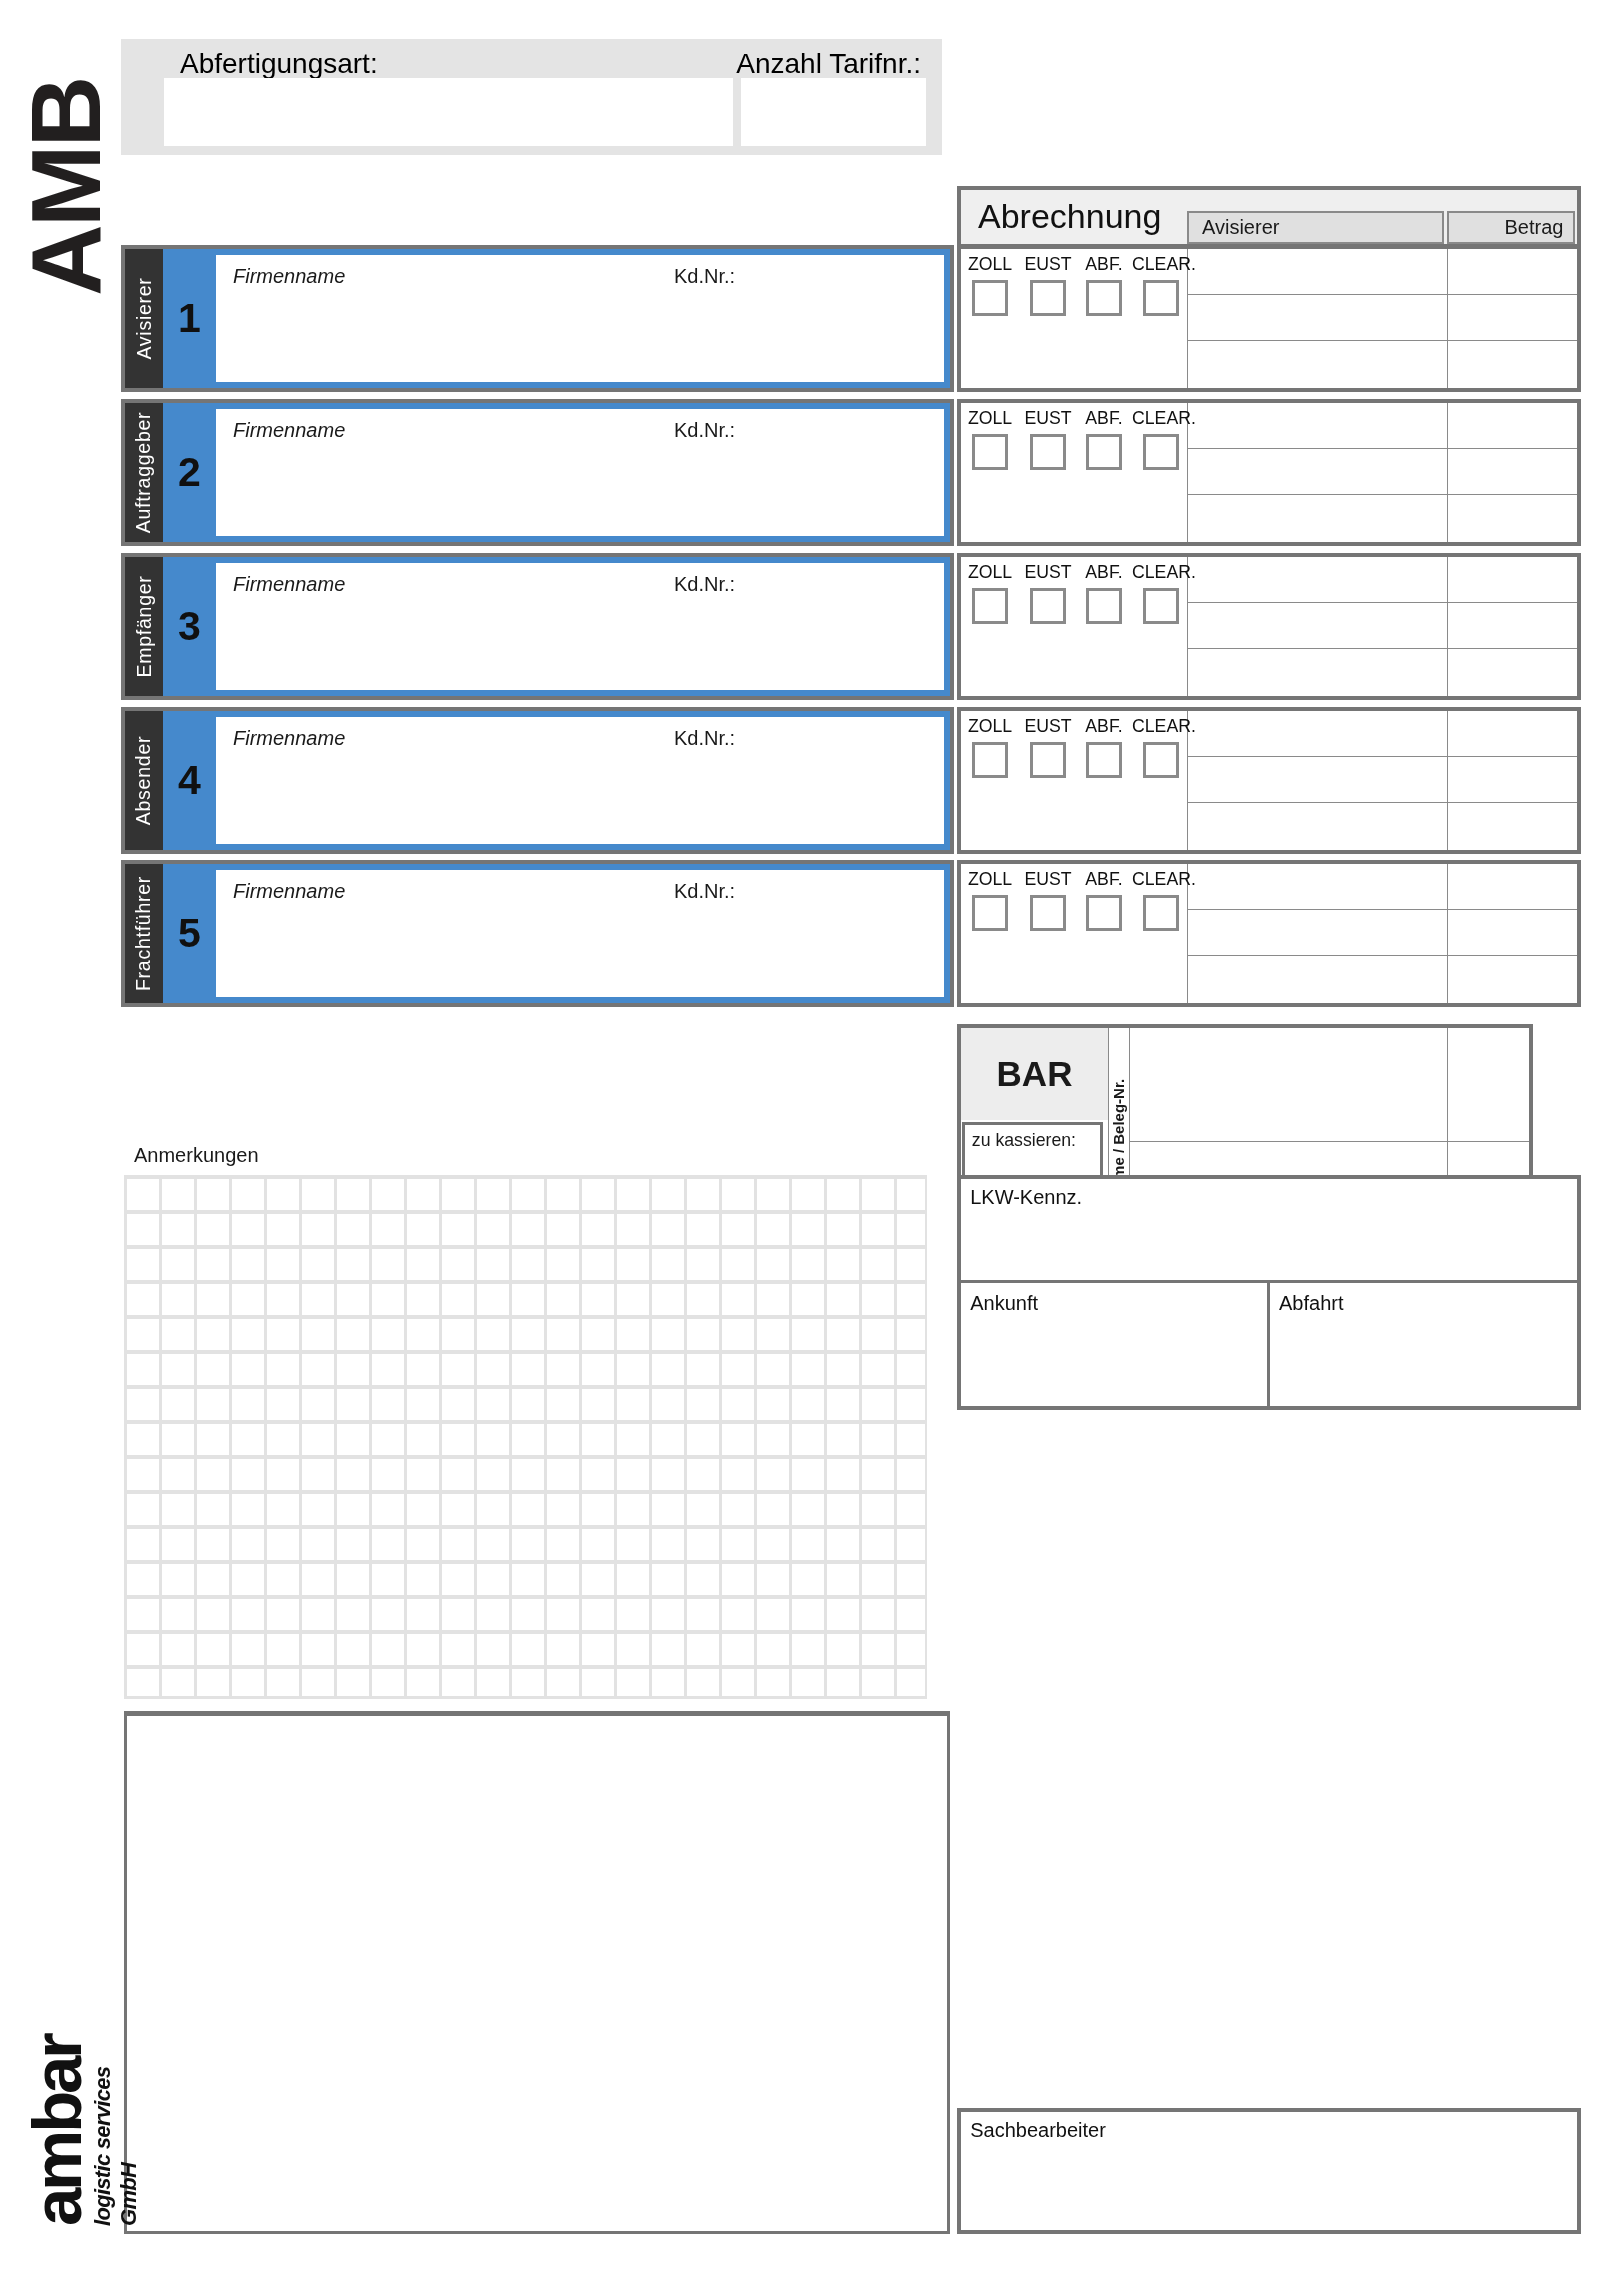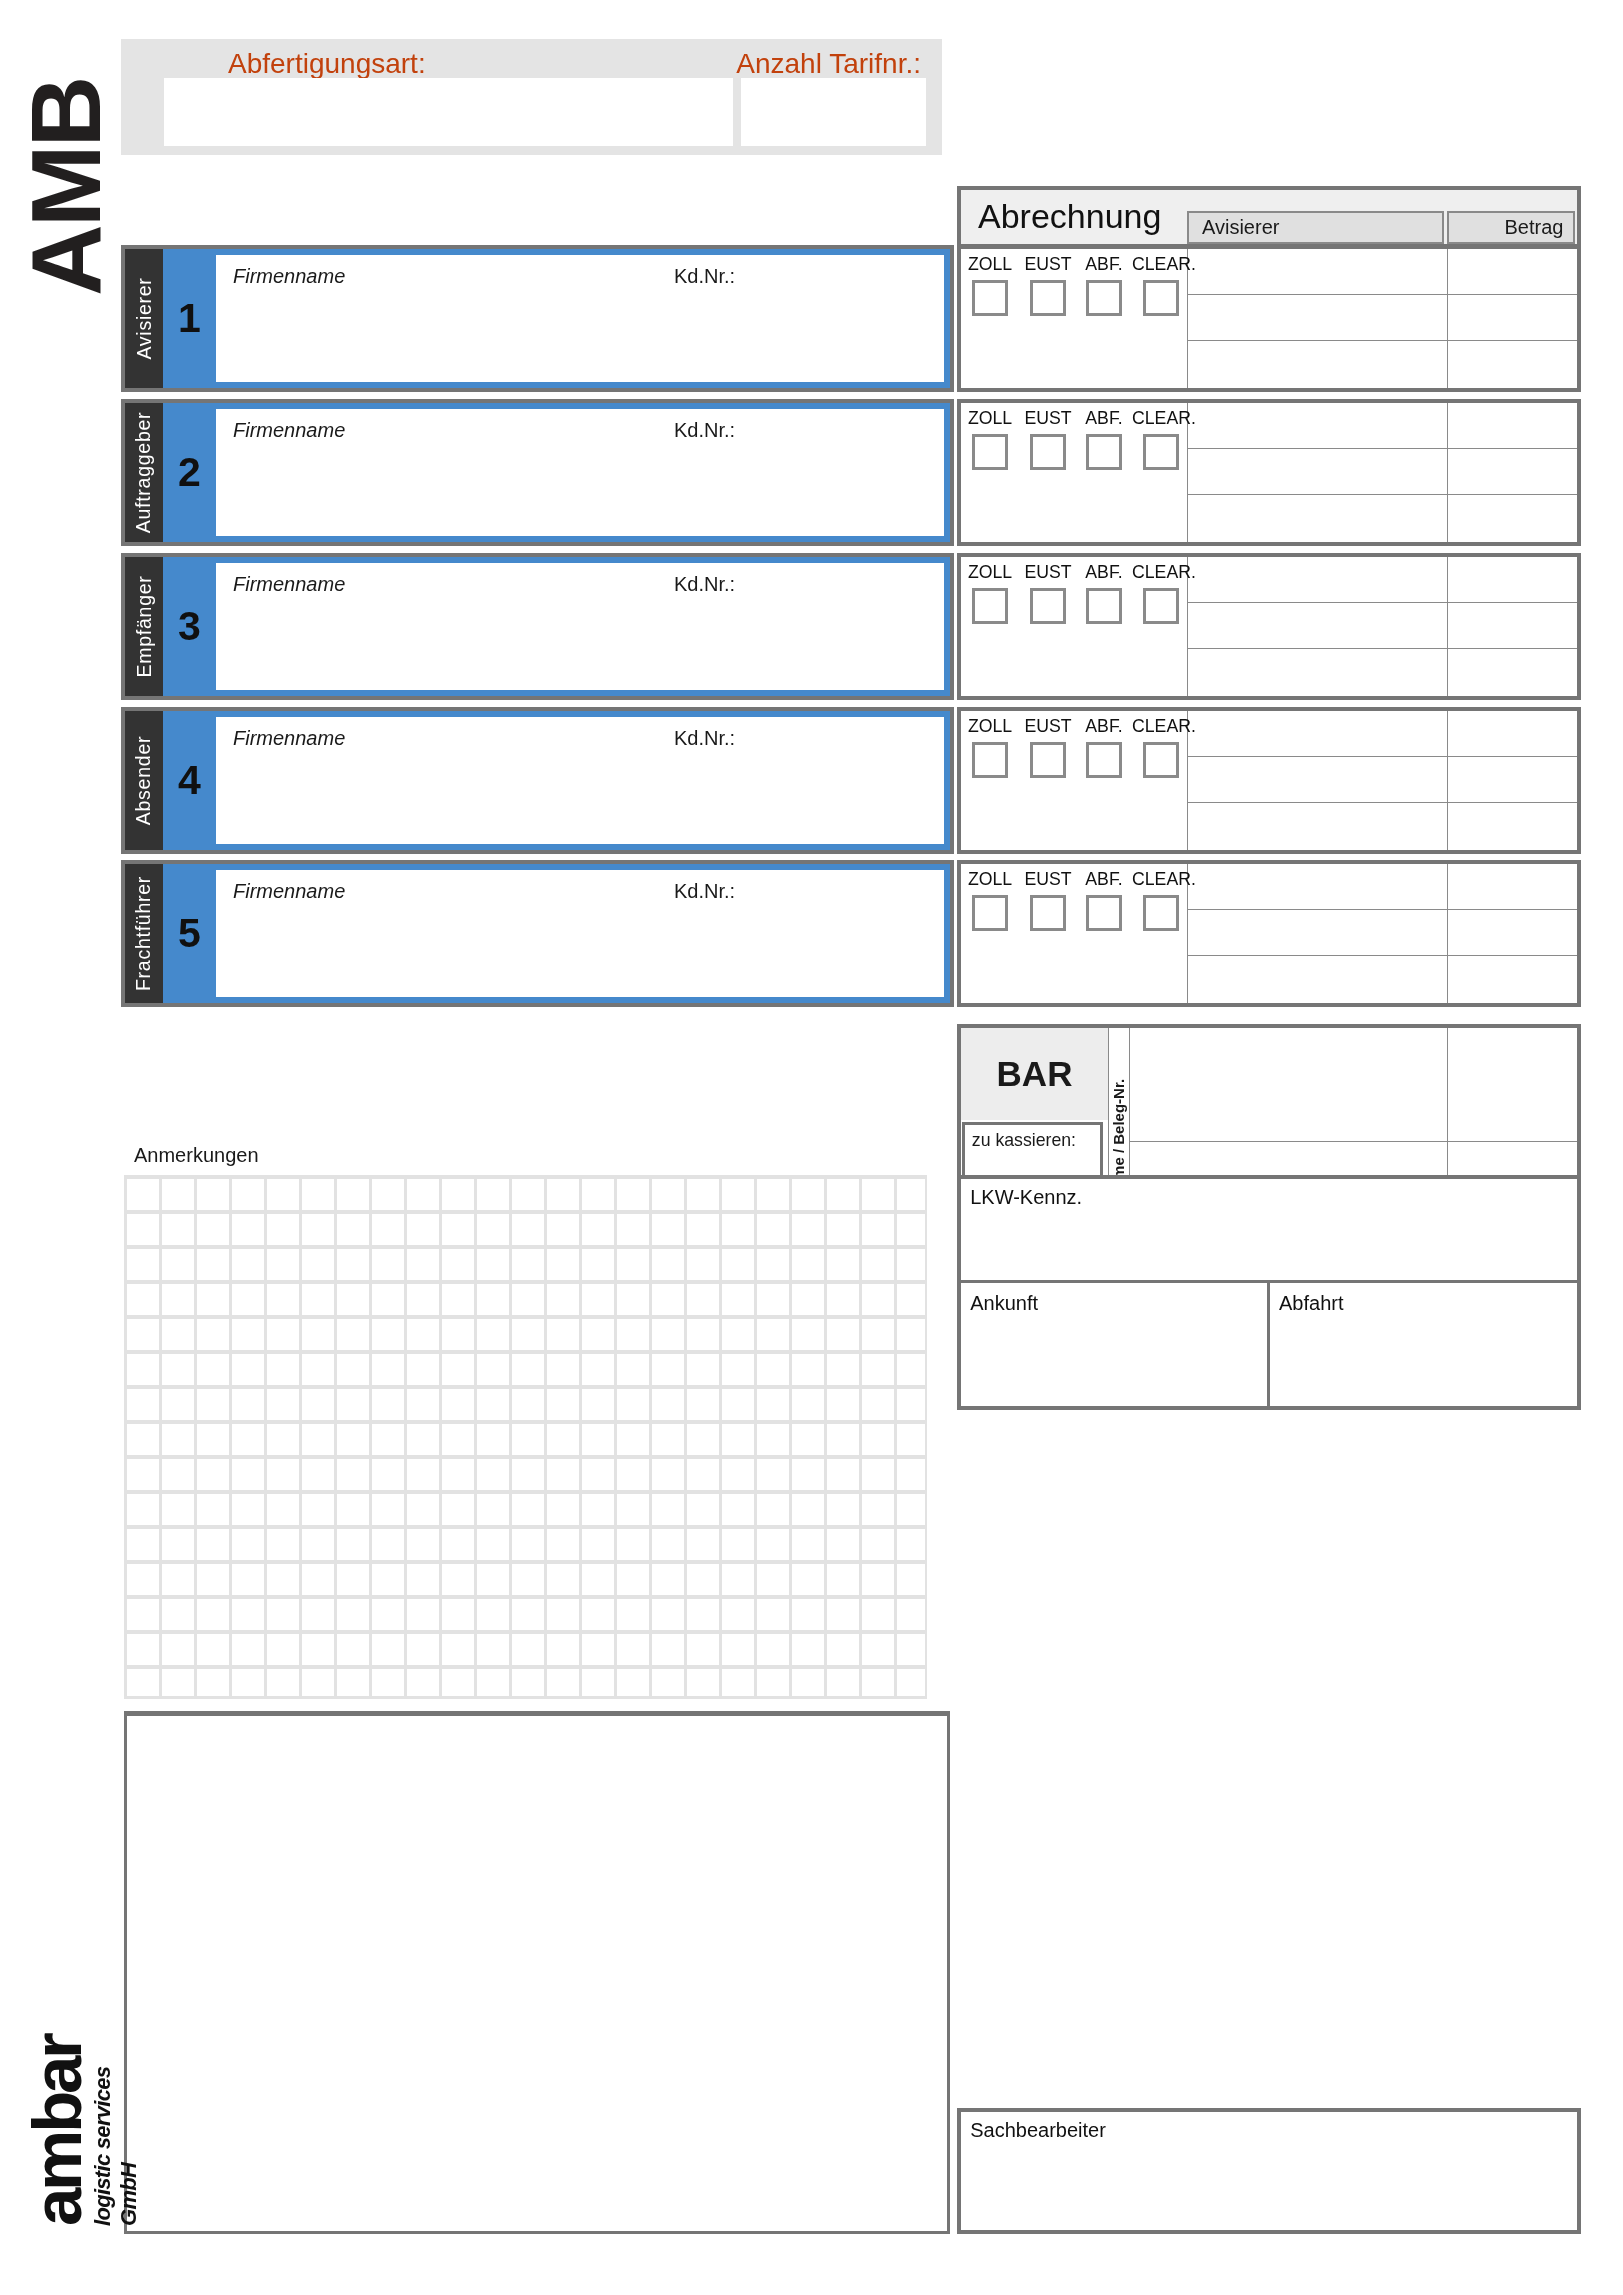--- a/index.html
+++ b/index.html
@@ -7,21 +7,21 @@
         font-family:"Liberation Sans","DejaVu Sans",sans-serif;color:#1a1a1a;overflow:hidden;}
   .abs{position:absolute;}
 
   
   .amb-logo{position:absolute;left:19.6px;top:296px;width:263px;height:97px;
             transform:rotate(-90deg);transform-origin:top left;
             font-size:99px;font-weight:bold;letter-spacing:-2.6px;line-height:92px;color:#221f1f;}
 
   
   .top-gray{left:121px;top:39px;width:821px;height:116px;background:#e4e4e4;}
-  .top-gray .lbl{position:absolute;top:9.2px;font-size:28px;color:#c2410c;margin-left:48px;}
+  .top-gray .lbl{position:absolute;top:9.2px;font-size:28px;color:#000000;}
   .inp{position:absolute;background:#ffffff;}
 
   .filiale-box{left:957px;top:41px;width:624px;height:113px;border:4.6px solid #757575;background:#fff;box-sizing:border-box;}
   .filiale-div{position:absolute;left:148px;top:0;bottom:0;width:3.3px;background:#757575;}
   .cell-lbl{position:absolute;font-size:20px;color:#111;}
 
   
   .party{left:121px;width:833px;height:147px;border:4.6px solid #757575;background:#4589cc;box-sizing:border-box;}
   .role-strip{position:absolute;left:0;top:0;bottom:0;width:38px;background:#333333;
               display:flex;align-items:center;justify-content:center;}
@@ -41,21 +41,21 @@
   .hd-betrag{left:486px;width:128px;justify-content:center;}
 
   .section{left:957px;width:624px;height:147px;border:4.6px solid #757575;background:#fff;box-sizing:border-box;}
   .vthin{position:absolute;top:0;bottom:0;width:1.3px;background:#8a8a8a;}
   .hthin{position:absolute;height:1.3px;background:#8a8a8a;}
   .cbcol{position:absolute;top:5.2px;width:58px;text-align:center;}
   .cbcol .cl{font-size:17.7px;color:#111;}
   .cbbox{width:30px;height:30px;border:3.9px solid #8a8a8a;background:#fff;margin:5.2px auto 0 auto;}
 
   
-  .bar-sec{left:957px;top:1024px;width:624px;height:229px;border:4.6px solid #757575;background:#fff;box-sizing:border-box;}
+  .bar-sec{left:957px;top:1024px;width:576px;height:229px;border:4.6px solid #757575;background:#fff;box-sizing:border-box;}
   .bar-head{position:absolute;left:0;top:0;width:147px;height:92px;background:#ededed;
             display:flex;align-items:center;justify-content:center;font-size:35px;font-weight:bold;}
   .kass-box{position:absolute;left:1.3px;top:94px;width:141px;height:120px;border:3.9px solid #757575;background:#fff;box-sizing:border-box;}
   .kass-box span{position:absolute;left:6.5px;top:5.2px;font-size:17.7px;}
   .nb-strip{position:absolute;left:147px;top:0;bottom:0;width:22px;background:#fff;
             border-left:1.3px solid #8a8a8a;border-right:1.3px solid #8a8a8a;box-sizing:border-box;
             display:flex;align-items:center;justify-content:center;}
   .nb-strip span{transform:rotate(-90deg);white-space:nowrap;font-size:15px;font-weight:bold;}
 
   

